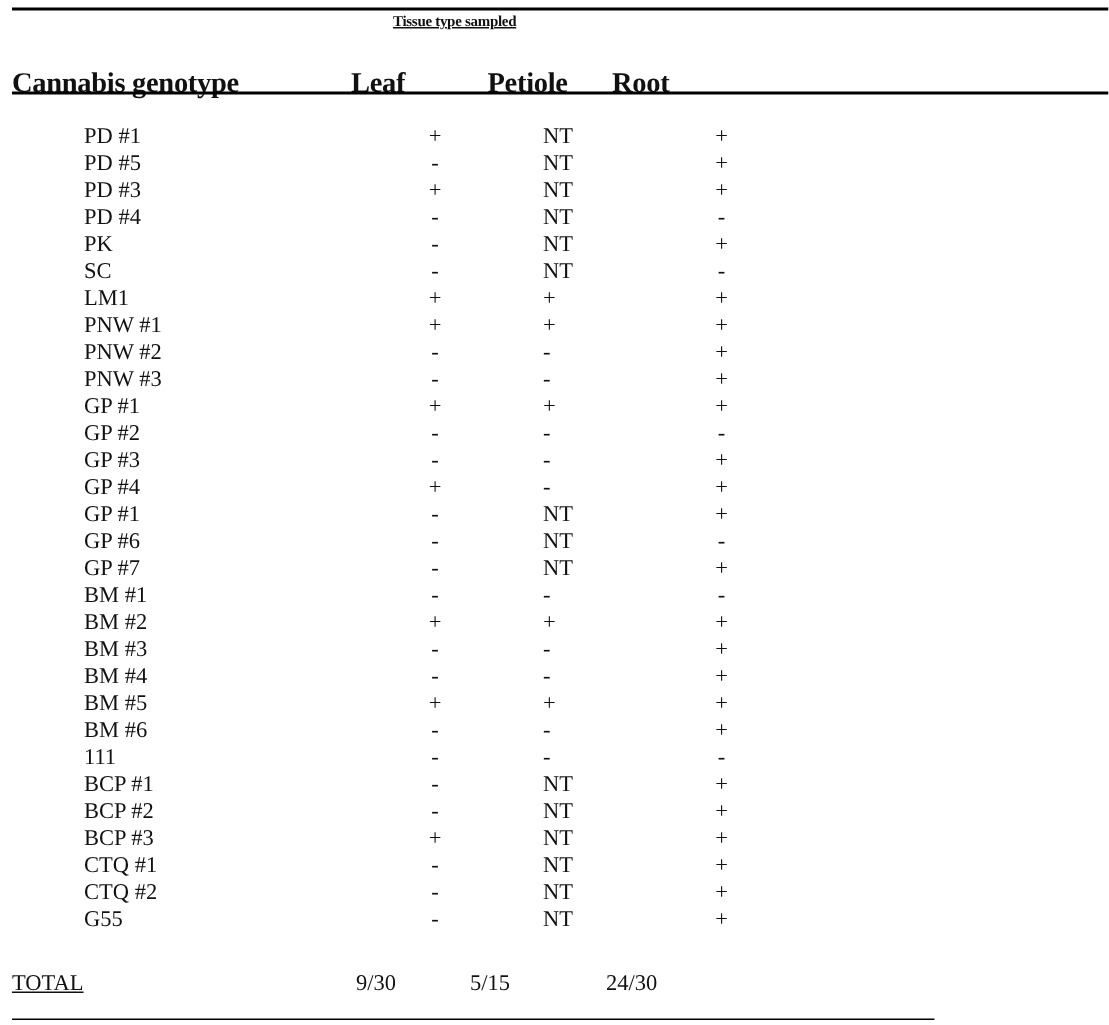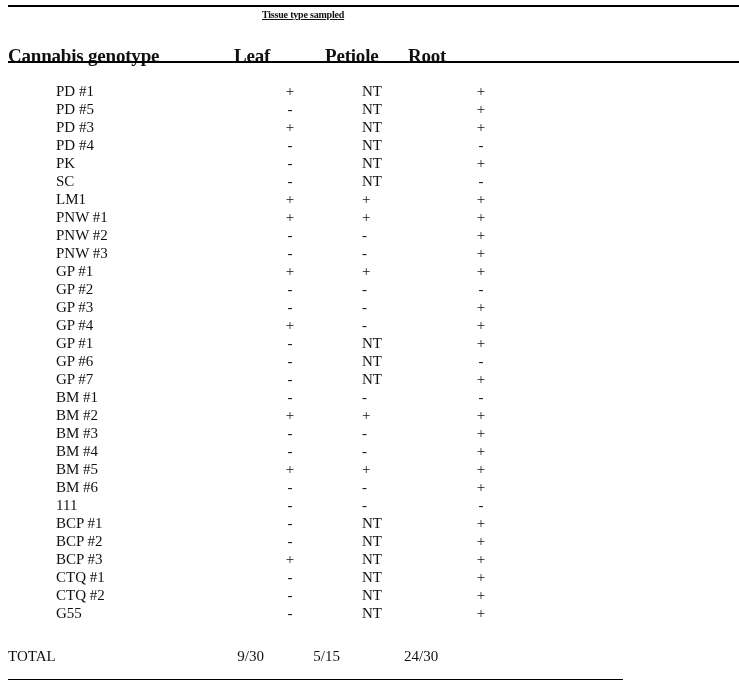--- a/index.html
+++ b/index.html
@@ -23,21 +23,21 @@
   .hdr.c3 { left: 408px; }
   #rows { position: absolute; top: 82px; left: 16px; width: 609px; margin-left: 32px; }
   .row { position: relative; height: 18px; font-size: 15px; line-height: 18px; }
   .row span { position: absolute; top: 0; }
   .row .g { left: 8px; }
   .row .leaf { left: 222px; width: 40px; text-align: center; }
   .row .pet { left: 314px; width: 40px; text-align: left; }
   .row .root { left: 413px; width: 40px; text-align: center; }
   .total { position: absolute; top: 647px; left: 0; width: 739px; height: 18px; font-size: 15px; line-height: 18px; }
   .total span { position: absolute; top: 0; }
-  .total .g { left: 8px; }
+  .total .g { left: 8px; text-decoration: underline; }
   .total .leaf { left: 214px; width: 50px; text-align: right; }
   .total .pet { left: 290px; width: 50px; text-align: right; }
   .total .root { left: 404px; width: 50px; }
 </style>
 </head>
 <body>
 
 <div class="rule top"></div>
 <div class="span-title">Tissue type sampled</div>
 <div class="hdr c0">Cannabis genotype</div>

